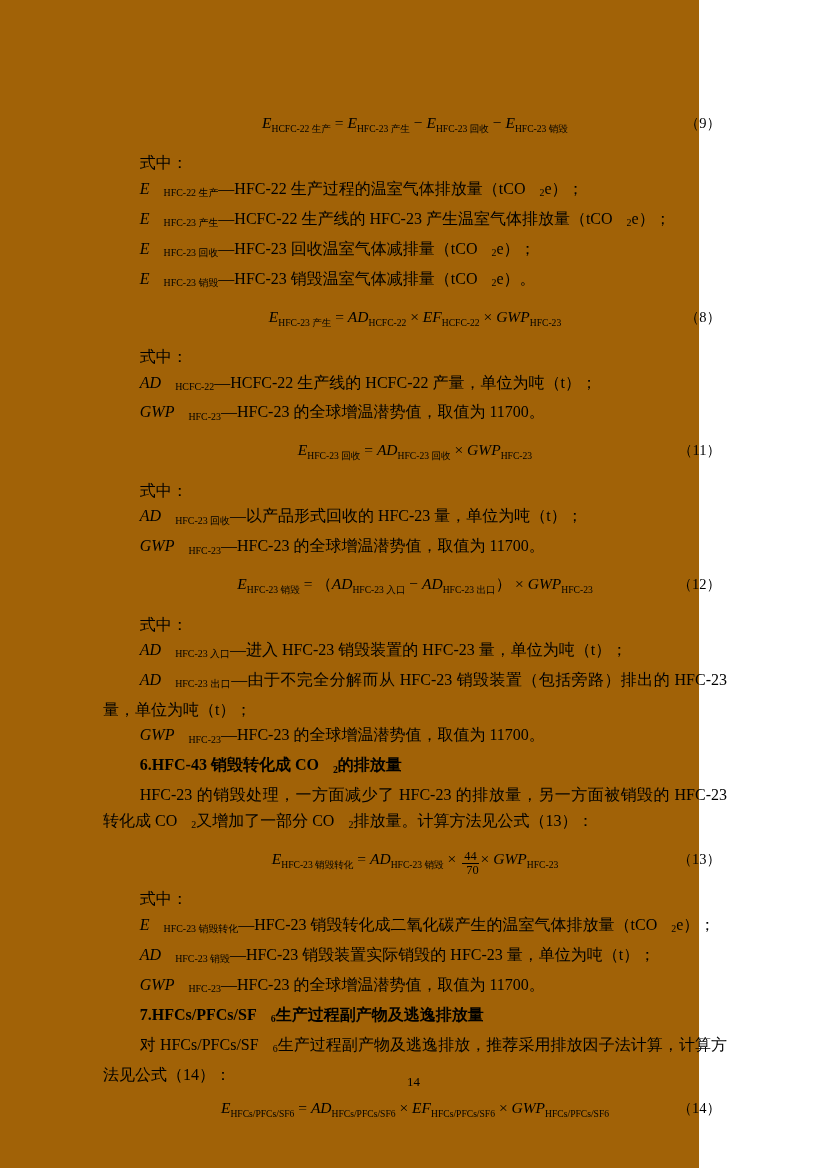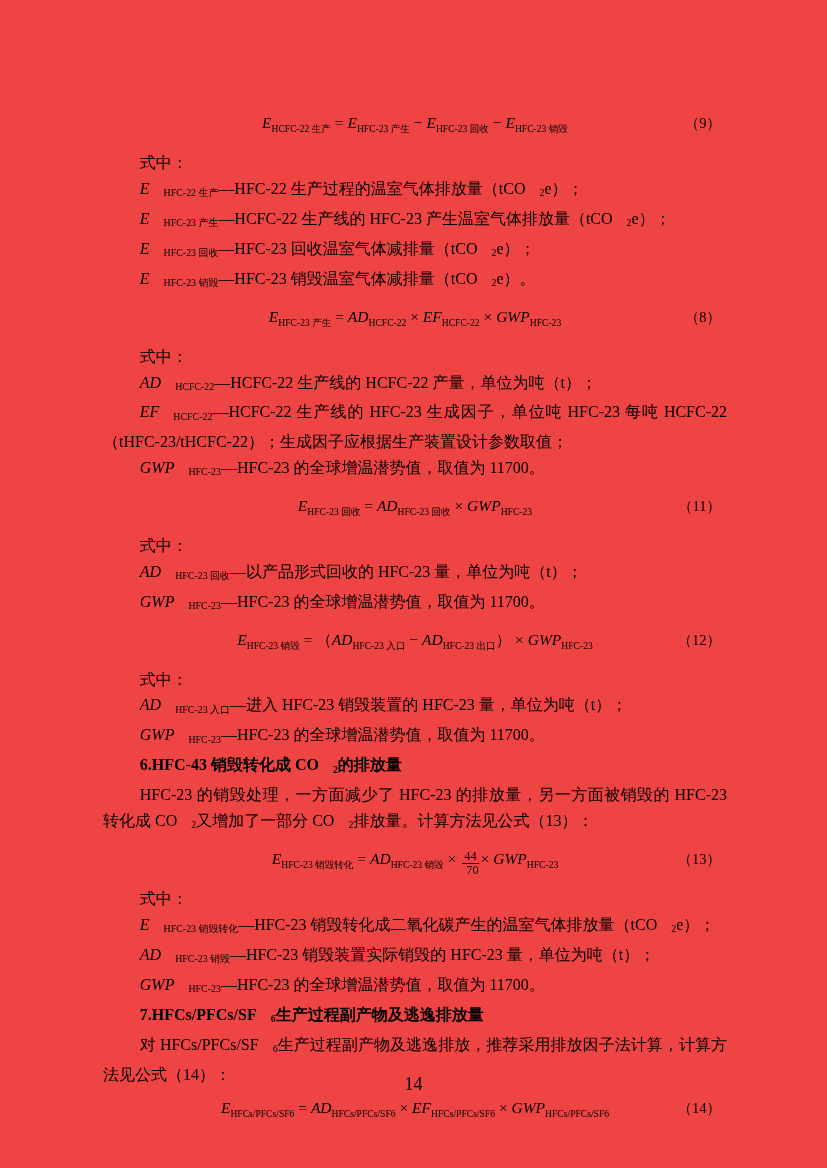--- a/index.html
+++ b/index.html
@@ -3,21 +3,21 @@
 <meta charset="utf-8">
 <style>
   html,body{margin:0;padding:0;background:#ffffff;}
   body{
     width:827px;height:1168px;
     font-family:"Liberation Serif","DejaVu Serif",serif;
     color:#000;
     position:relative;
     overflow:hidden;
   }
-  .page{position:absolute;left:0;top:0;width:827px;height:1168px;background:#ef4444;}
+  .page{position:absolute;left:0;top:0;width:699px;height:1168px;background:#a16207;}
   .content{position:absolute;left:103px;top:102px;width:624px;}
   .para{
     font-size:16px;
     line-height:25.5px;
     text-indent:2.3em;
     text-align:justify;
     text-justify:inter-ideograph;
   }
   .heading{font-weight:bold;text-align:left;}
   .eq{
@@ -41,46 +41,46 @@
     vertical-align:-0.85em;
     text-align:right;
     font-size:0.8em;
     line-height:1.1;
     margin:0 2px;
   }
   .frac .ftop{display:block;border-bottom:1px solid #000;padding:0 2px;}
   .frac .fbot{display:block;}
   .footer{
     position:absolute;left:0;top:1074px;width:827px;
-    text-align:center;font-size:18px;
+    text-align:center;font-size:13px;
   }
 </style>
 </head>
 <body>
 
 <div class="page">
   <div class="content">
       <div class="eq"><span><span class="var">E</span><span class="sb">HCFC-22 生产</span><span class="tx"> = </span><span class="var">E</span><span class="sb">HFC-23 产生</span><span class="tx"> − </span><span class="var">E</span><span class="sb">HFC-23 回收</span><span class="tx"> − </span><span class="var">E</span><span class="sb">HFC-23 销毁</span></span><span class="eq-num">（9）</span></div>
       <div class="para"><span class="tx">式中：</span></div>
       <div class="para"><span class="var">E</span><span class="sb">HFC-22 生产</span><span class="tx">—HFC-22 生产过程的温室气体排放量（tCO</span><span class="sb">2</span><span class="tx">e）；</span></div>
       <div class="para"><span class="var">E</span><span class="sb">HFC-23 产生</span><span class="tx">—HCFC-22 生产线的 HFC-23 产生温室气体排放量（tCO</span><span class="sb">2</span><span class="tx">e）；</span></div>
       <div class="para"><span class="var">E</span><span class="sb">HFC-23 回收</span><span class="tx">—HFC-23 回收温室气体减排量（tCO</span><span class="sb">2</span><span class="tx">e）；</span></div>
       <div class="para"><span class="var">E</span><span class="sb">HFC-23 销毁</span><span class="tx">—HFC-23 销毁温室气体减排量（tCO</span><span class="sb">2</span><span class="tx">e）。</span></div>
       <div class="eq"><span><span class="var">E</span><span class="sb">HFC-23 产生</span><span class="tx"> = </span><span class="var">AD</span><span class="sb">HCFC-22</span><span class="tx"> × </span><span class="var">EF</span><span class="sb">HCFC-22</span><span class="tx"> × </span><span class="var">GWP</span><span class="sb">HFC-23</span></span><span class="eq-num">（8）</span></div>
       <div class="para"><span class="tx">式中：</span></div>
       <div class="para"><span class="var">AD</span><span class="sb">HCFC-22</span><span class="tx">—HCFC-22 生产线的 HCFC-22 产量，单位为吨（t）；</span></div>
-      <div class="para"><span class="var">EF</span><span class="sb">HCFC-22</span><span class="tx">—HCFC-22 生产线的 HFC-23 生成因子，单位吨 HFC-23 每吨 HCFC-22（tHFC-23/tHCFC-22）；生成因子应根据生产装置设计参数取值；</span></div>
       <div class="para"><span class="var">GWP</span><span class="sb">HFC-23</span><span class="tx">—HFC-23 的全球增温潜势值，取值为 11700。</span></div>
       <div class="eq"><span><span class="var">E</span><span class="sb">HFC-23 回收</span><span class="tx"> = </span><span class="var">AD</span><span class="sb">HFC-23 回收</span><span class="tx"> × </span><span class="var">GWP</span><span class="sb">HFC-23</span></span><span class="eq-num">（11）</span></div>
       <div class="para"><span class="tx">式中：</span></div>
       <div class="para"><span class="var">AD</span><span class="sb">HFC-23 回收</span><span class="tx">—以产品形式回收的 HFC-23 量，单位为吨（t）；</span></div>
       <div class="para"><span class="var">GWP</span><span class="sb">HFC-23</span><span class="tx">—HFC-23 的全球增温潜势值，取值为 11700。</span></div>
       <div class="eq"><span><span class="var">E</span><span class="sb">HFC-23 销毁</span><span class="tx"> = （</span><span class="var">AD</span><span class="sb">HFC-23 入口</span><span class="tx"> − </span><span class="var">AD</span><span class="sb">HFC-23 出口</span><span class="tx">） × </span><span class="var">GWP</span><span class="sb">HFC-23</span></span><span class="eq-num">（12）</span></div>
       <div class="para"><span class="tx">式中：</span></div>
       <div class="para"><span class="var">AD</span><span class="sb">HFC-23 入口</span><span class="tx">—进入 HFC-23 销毁装置的 HFC-23 量，单位为吨（t）；</span></div>
+      <div class="para"><span class="var">AD</span><span class="sb">HFC-23 出口</span><span class="tx">—由于不完全分解而从 HFC-23 销毁装置（包括旁路）排出的 HFC-23 量，单位为吨（t）；</span></div>
       <div class="para"><span class="var">GWP</span><span class="sb">HFC-23</span><span class="tx">—HFC-23 的全球增温潜势值，取值为 11700。</span></div>
       <div class="para heading"><span class="tx">6.HFC-43 销毁转化成 CO</span><span class="sb">2</span><span class="tx">的排放量</span></div>
       <div class="para"><span class="tx">HFC-23 的销毁处理，一方面减少了 HFC-23 的排放量，另一方面被销毁的 HFC-23 转化成 CO</span><span class="sb">2</span><span class="tx">又增加了一部分 CO</span><span class="sb">2</span><span class="tx">排放量。计算方法见公式（13）：</span></div>
       <div class="eq"><span><span class="var">E</span><span class="sb">HFC-23 销毁转化</span><span class="tx"> = </span><span class="var">AD</span><span class="sb">HFC-23 销毁</span><span class="tx"> × </span><span class="frac"><span class="ftop">44</span><span class="fbot">70</span></span><span class="tx">× </span><span class="var">GWP</span><span class="sb">HFC-23</span></span><span class="eq-num">（13）</span></div>
       <div class="para"><span class="tx">式中：</span></div>
       <div class="para"><span class="var">E</span><span class="sb">HFC-23 销毁转化</span><span class="tx">—HFC-23 销毁转化成二氧化碳产生的温室气体排放量（tCO</span><span class="sb">2</span><span class="tx">e）；</span></div>
       <div class="para"><span class="var">AD</span><span class="sb">HFC-23 销毁</span><span class="tx">—HFC-23 销毁装置实际销毁的 HFC-23 量，单位为吨（t）；</span></div>
       <div class="para"><span class="var">GWP</span><span class="sb">HFC-23</span><span class="tx">—HFC-23 的全球增温潜势值，取值为 11700。</span></div>
       <div class="para heading"><span class="tx">7.HFCs/PFCs/SF</span><span class="sb">6</span><span class="tx">生产过程副产物及逃逸排放量</span></div>
       <div class="para"><span class="tx">对 HFCs/PFCs/SF</span><span class="sb">6</span><span class="tx">生产过程副产物及逃逸排放，推荐采用排放因子法计算，计算方法见公式（14）：</span></div>

